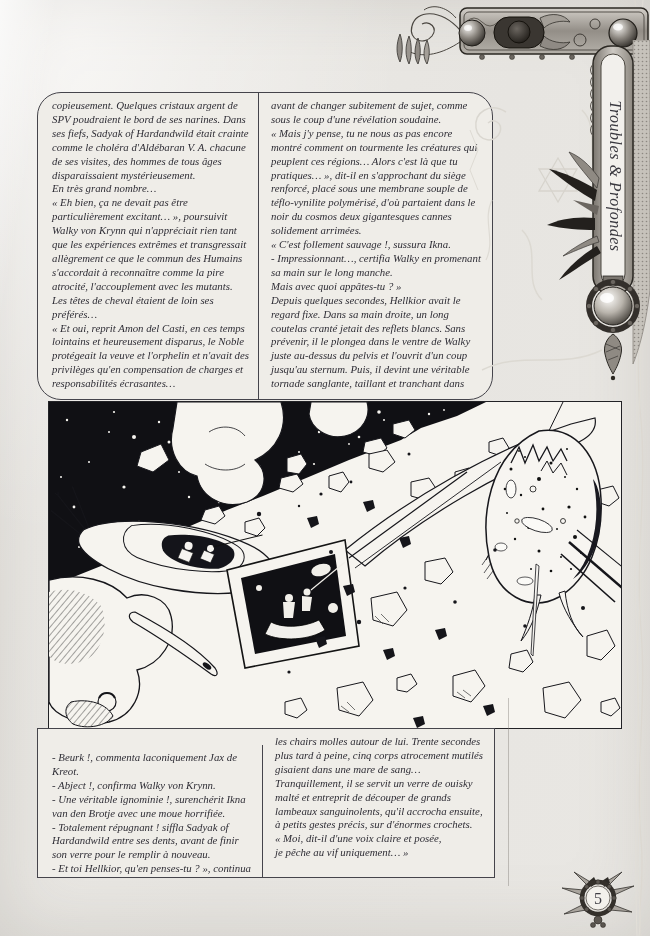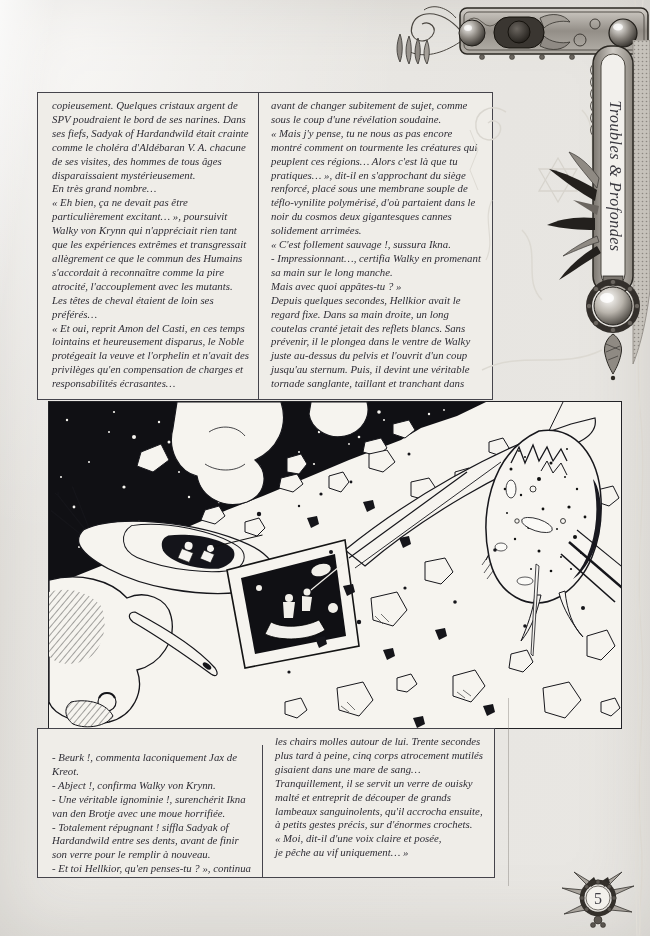--- a/index.html
+++ b/index.html
@@ -6,21 +6,21 @@
   .page{
     position:relative;width:650px;height:936px;overflow:hidden;
     background:linear-gradient(110deg,#f2f0ed 0%,#eae8e4 22%,#e7e5e1 55%,#e9e7e3 100%);
     font-family:"Liberation Serif",serif;
     box-shadow:inset 0 0 70px rgba(125,120,110,.22);
   }
   .page::before{content:"";position:absolute;inset:0;pointer-events:none;
     background:linear-gradient(100deg,rgba(255,255,255,.75) 0%,rgba(255,255,255,0) 7%),
                radial-gradient(ellipse at 12% 4%,rgba(255,255,255,.5),rgba(255,255,255,0) 40%);}
   .textbox{position:absolute;background:#efede8;border:1px solid #45444b;display:flex;box-sizing:border-box;}
-  .textbox.top{left:37px;top:92px;width:456px;height:308px;}
+  .textbox.top{left:37px;top:92px;width:456px;height:308px;border-radius:24px;}
   .textbox.bottom{left:37px;top:728px;width:458px;height:150px;}
   .col{font-style:italic;font-size:10.8px;line-height:13.9px;color:#2e2d35;
        white-space:pre-line;padding:6px 8px 3px 14px;box-sizing:border-box;overflow:hidden;}
   .top .col.c1{width:221px;border-right:1px solid #45444b;}
   .top .col.c2{flex:1;padding-left:12px;font-family:Liberation Serif, serif;}
   .bottom .col.c1{width:225px;border-right:1px solid #45444b;margin-top:16px;}
   .bottom .col.c2{flex:1;padding-left:12px;}
   .illustration{position:absolute;left:48px;top:401px;width:572px;height:326px;
     border:1px solid #222226;background:#f6f4ef;}
   .illustration svg{display:block;}

